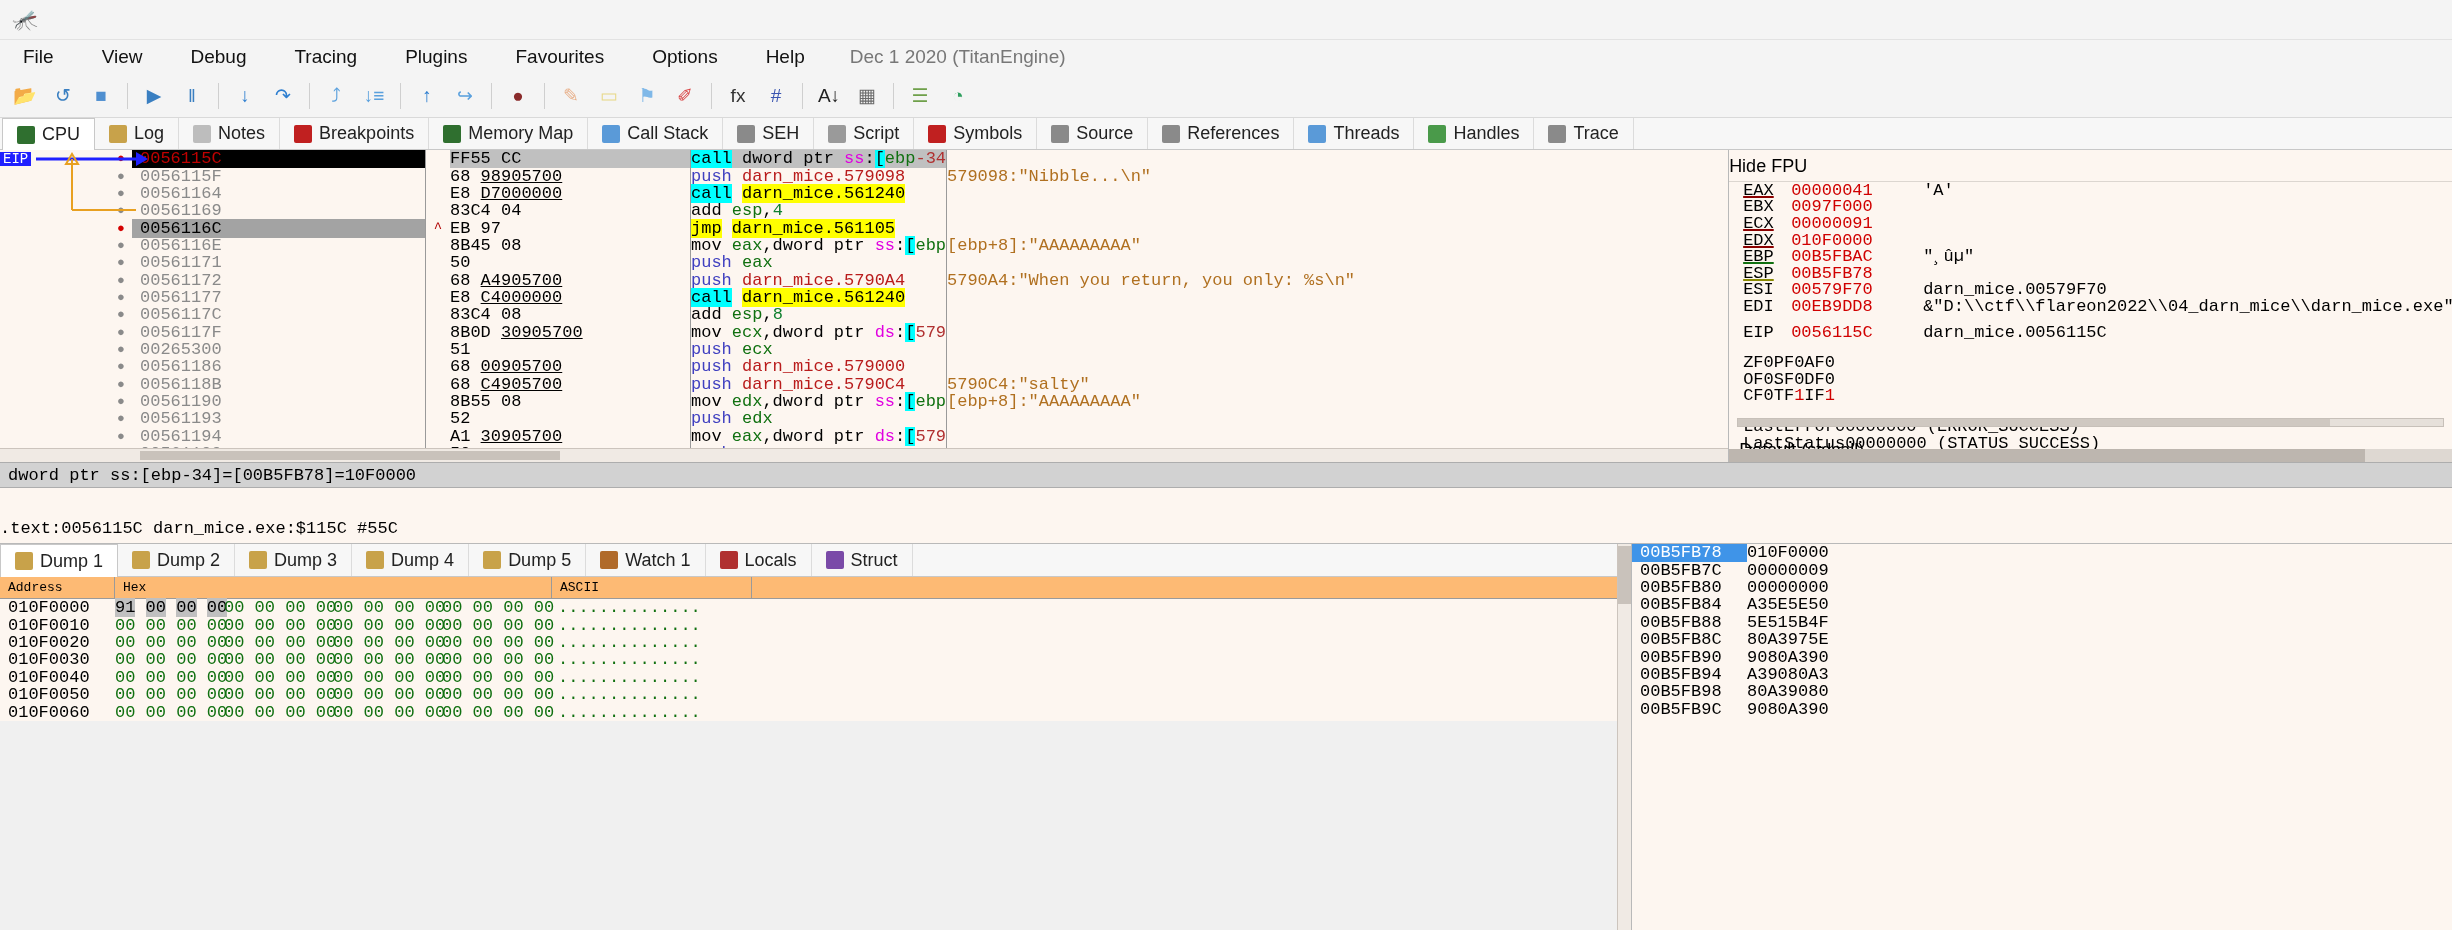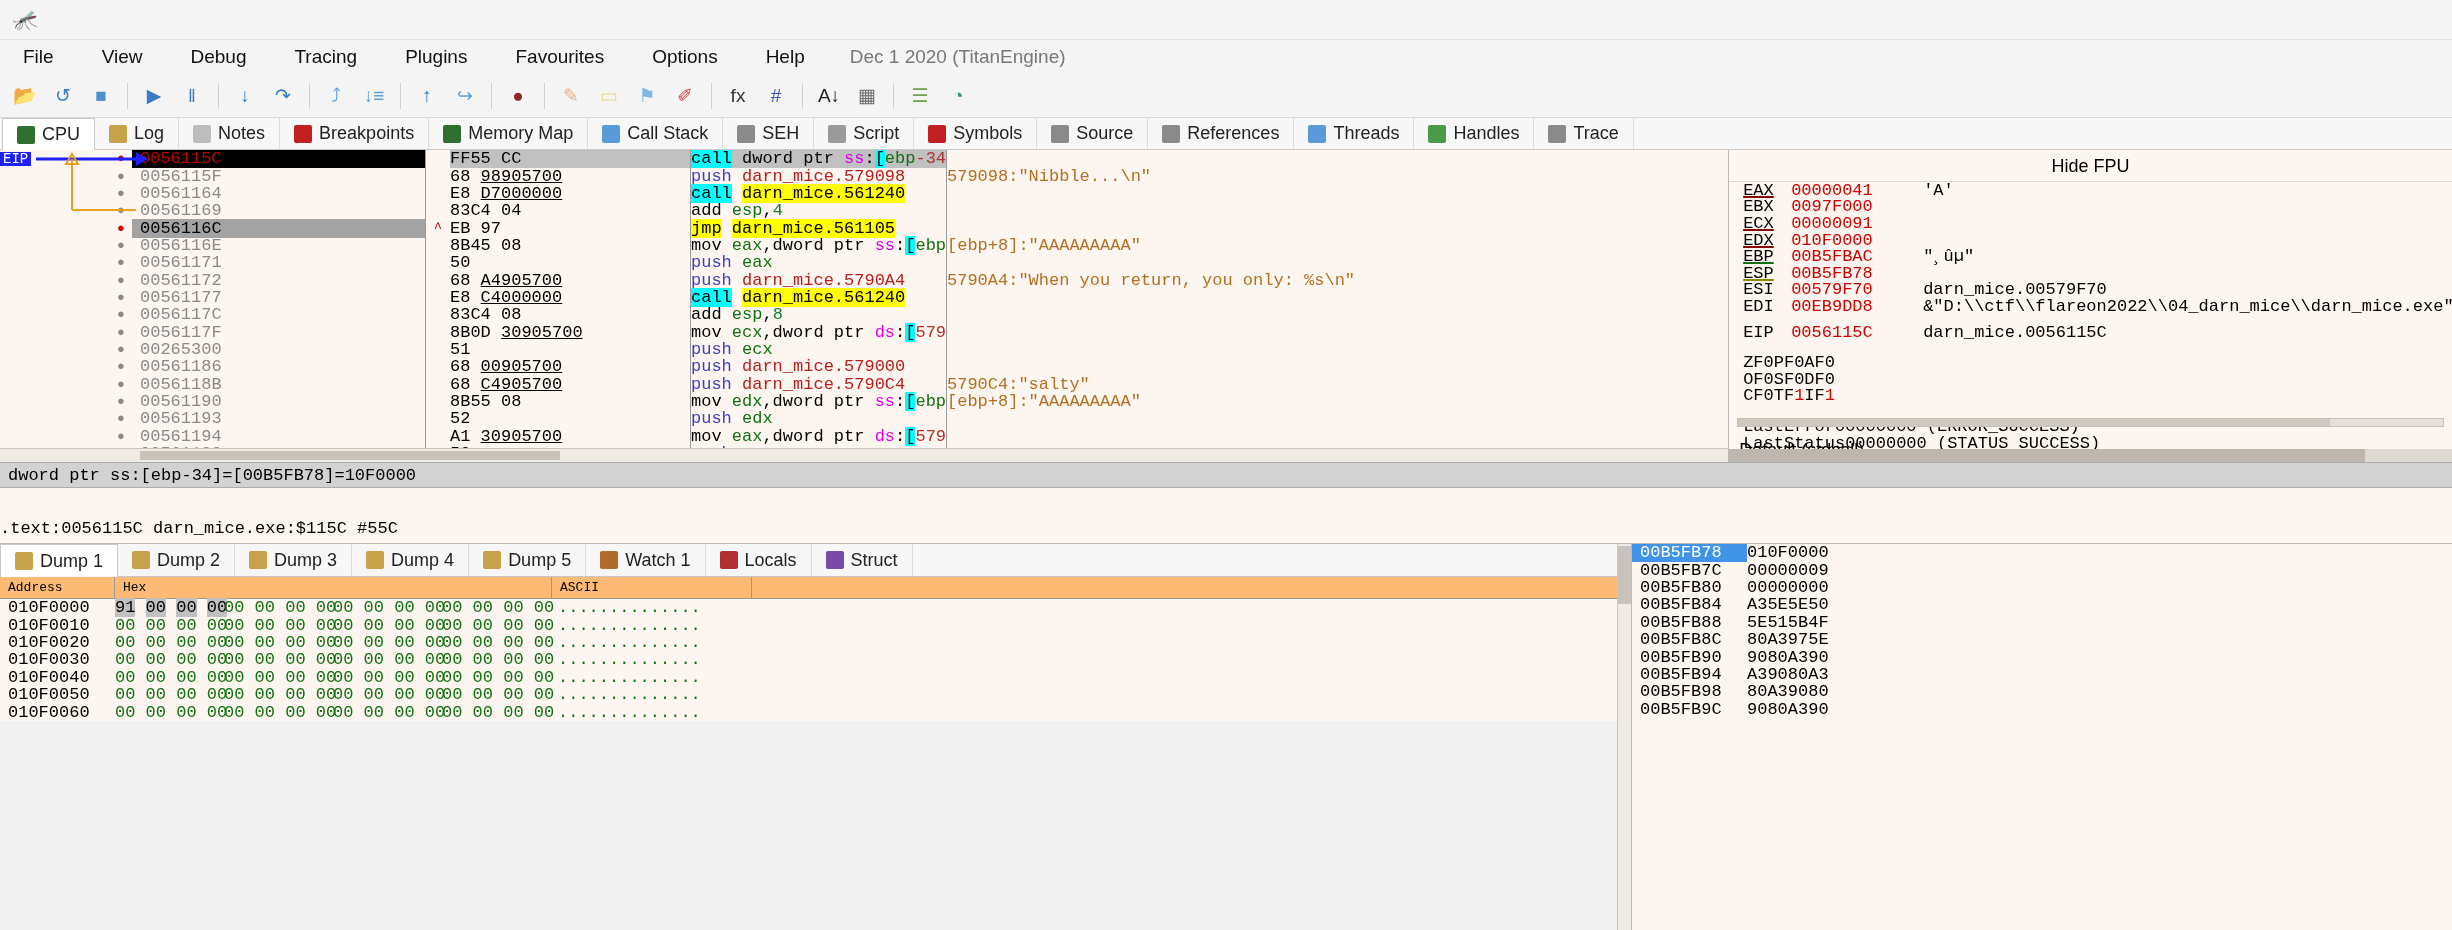--- a/index.html
+++ b/index.html
@@ -103,21 +103,21 @@
 
   
   #eipbadge { position: absolute; left: 0; top: 2px; background: #2020ff;
               color: #fff; font-size: 14px; font-family: "Liberation Mono", monospace;
               padding: 0 3px; line-height: 14px; z-index: 5; }
 
   
   #regs { flex: 1 1 auto; background: #fdf6f0; position: relative;
           font-family: "Liberation Mono","DejaVu Sans Mono",monospace;
           font-size: 17px; overflow: hidden; }
-  #hidefpu { text-align: center; font-family: "Liberation Sans", sans-serif;
+  #hidefpu { text-align: left; font-family: "Liberation Sans", sans-serif;
              font-size: 18px; padding: 6px 0 4px; color: #000;
              border-bottom: 1px solid #dcd6d0; }
   .rline { display: flex; height: 16.6px; align-items: center; white-space: pre; }
   .rname { width: 62px; flex: 0 0 62px; padding-left: 14px; color: #000; }
   .rname.ul { text-decoration: underline; text-decoration-color: #8b0000;
               text-decoration-thickness: 2px; }
   .rname.ulg { text-decoration: underline; text-decoration-color: #107010;
                text-decoration-thickness: 2px; }
   .rname.uly { text-decoration: underline; text-decoration-color: #8a8a00;
                text-decoration-thickness: 2px; }

